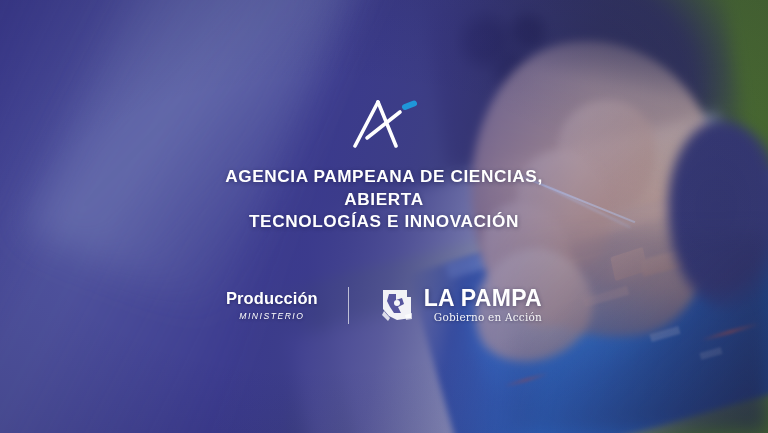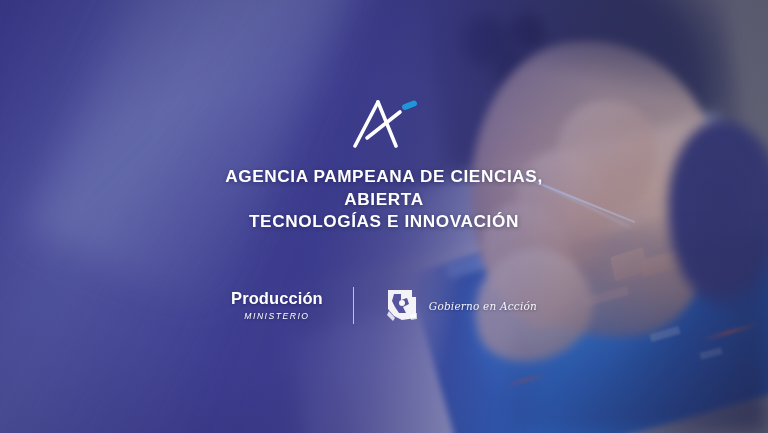--- a/index.html
+++ b/index.html
@@ -10,21 +10,21 @@
   }
   body {
     font-family: "Liberation Sans", sans-serif;
   }
 
   .stage {
     position: relative;
     width: 768px;
     height: 433px;
     overflow: hidden;
-    background: #737373;
+    background: #4d7c0f;
   }
 
   
   .photo {
     position: absolute;
     inset: 0;
     overflow: hidden;
   }
 
   
@@ -326,21 +326,20 @@
   .pampa-words { color: #fff; line-height: 1; }
   .pampa-name {
     font-size: 23px;
     font-weight: 700;
     letter-spacing: .3px;
     text-shadow: 0 1px 4px rgba(20,20,60,.45);
   }
   .pampa-tag {
     margin-top: 2px;
     font-size: 10.5px;
-    font-style: italic;
     font-family: "DejaVu Serif", serif;
     letter-spacing: .2px;
     opacity: .93;
     text-shadow: 0 1px 3px rgba(20,20,60,.45);
     text-align: right;
   }
 </style>
 </head>
 <body>
 
@@ -415,19 +414,20 @@
         <svg class="pampa-emblem" viewBox="0 0 40 40">
 
           <path d="M6 5 L30 5 L30 12 L34 12 L34 33 L20 35 L12 31 L6 24 Z" fill="#ffffff" opacity=".92"></path>
 
           <path d="M12 9 L19 9 L19 15 L25 13 L27 19 L21 22 L24 28 L17 28 L13 22 L10 16 Z" fill="#3b3a8e" opacity=".85"></path>
           <circle cx="20" cy="18" r="3" fill="#ffffff" opacity=".95"></circle>
           <path d="M7 26 L13 33 L11 36 L5 30 Z" fill="#ffffff" opacity=".8"></path>
           <path d="M28 30 L35 28 L35 34 L29 35 Z" fill="#ffffff" opacity=".7"></path>
         </svg>
         <div class="pampa-words">
+          <div class="pampa-name">LA PAMPA</div>
           <div class="pampa-tag">Gobierno en Acción</div>
         </div>
       </div>
 
     </div>
   </div>
 </div>
 
 </body></html>

